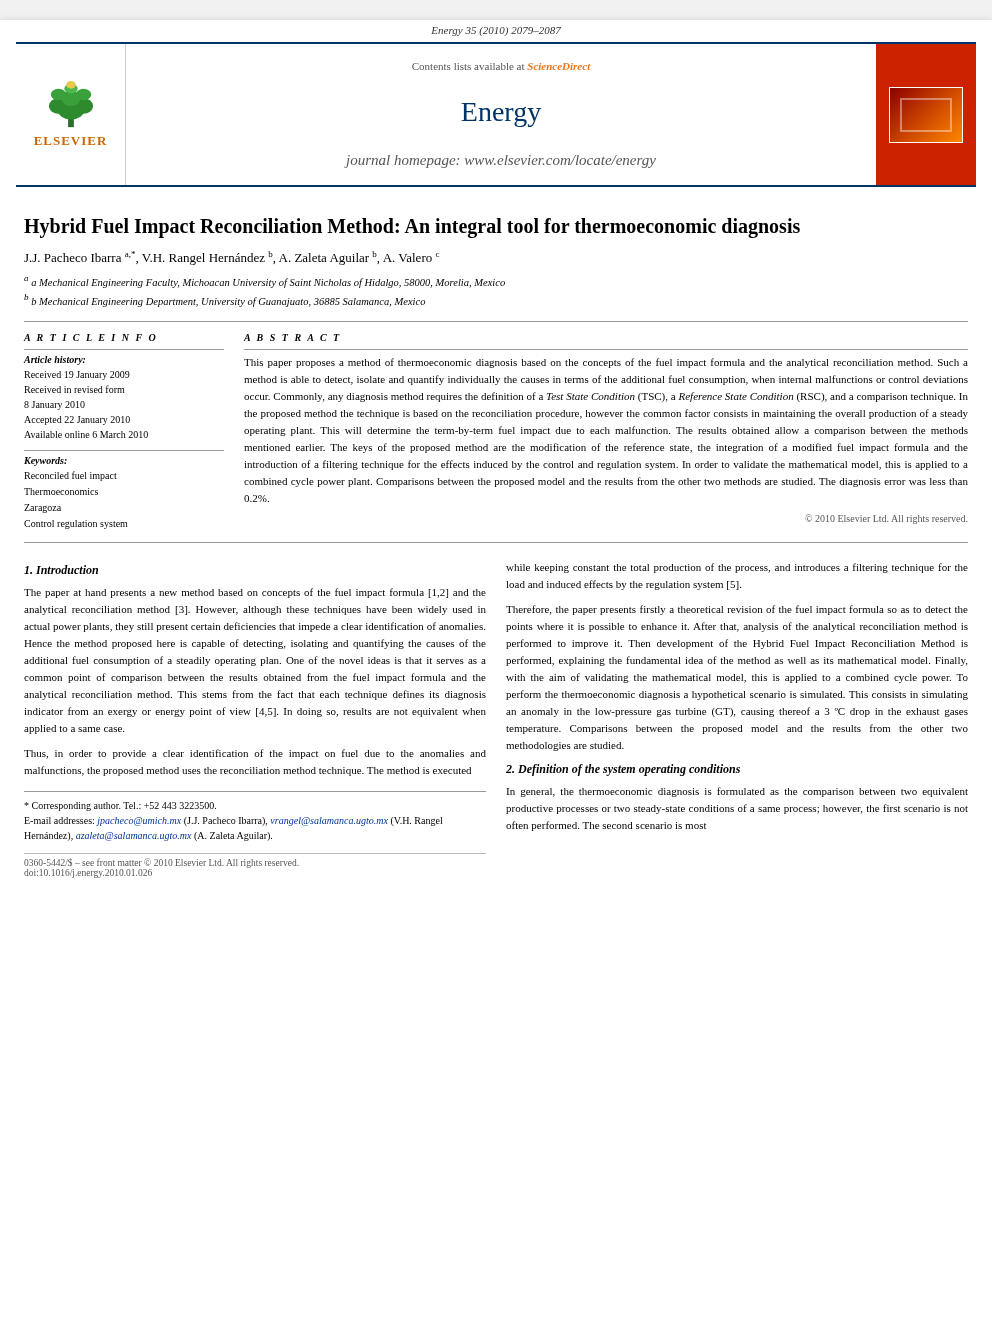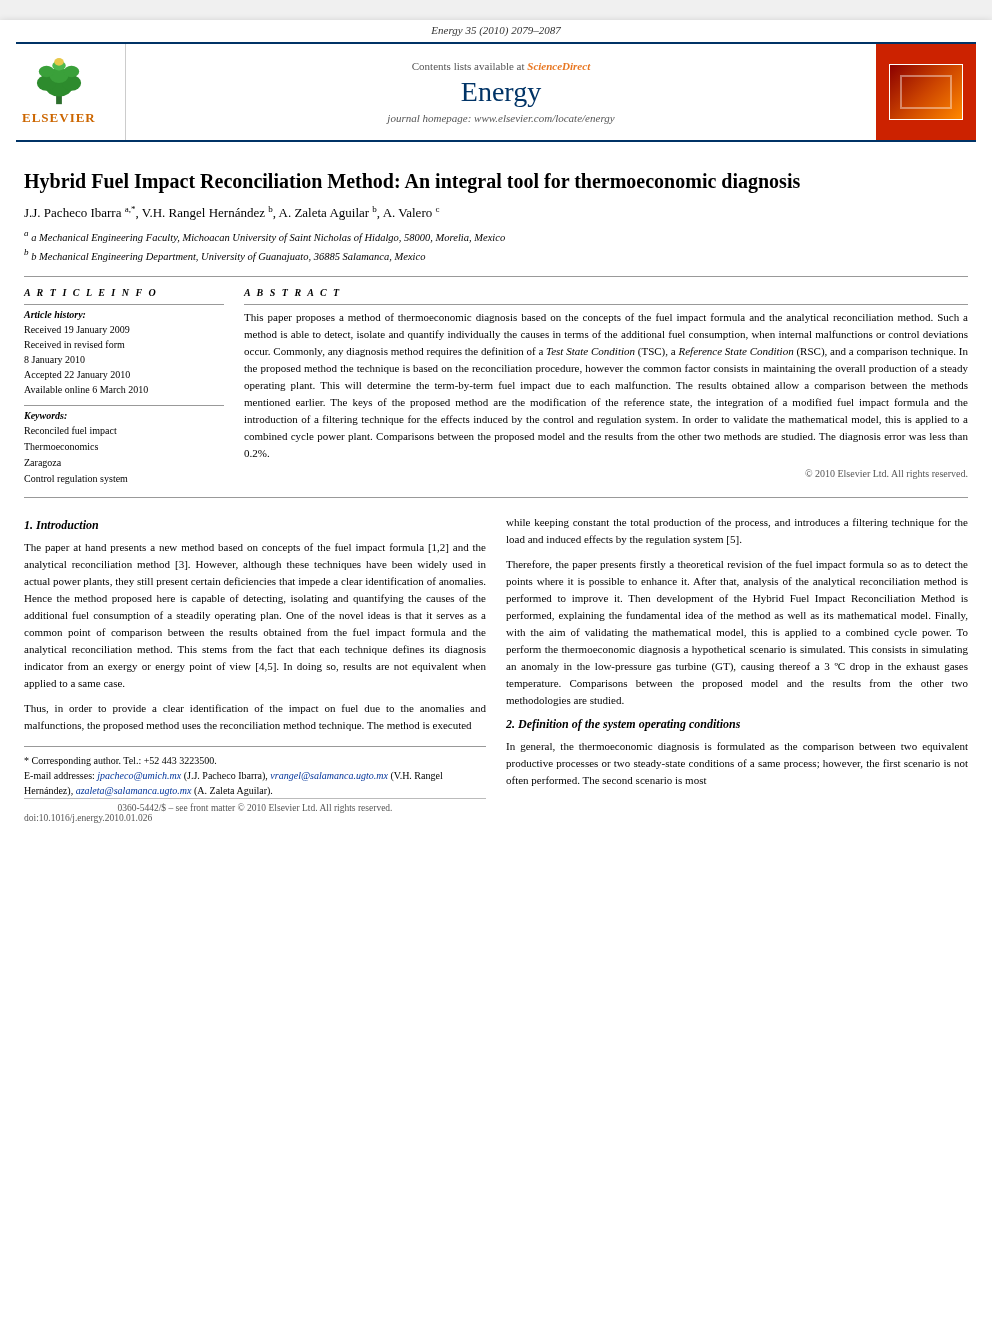--- a/index.html
+++ b/index.html
@@ -34,21 +34,21 @@
       border-top: 2px solid #003366;
       border-bottom: 2px solid #003366;
       margin: 4px 16px 0;
     }
     .journal-logo-left {
       width: 110px;
       min-height: 80px;
       background: #fff;
       display: flex;
       align-items: center;
-      justify-content: flex-start;
+      justify-content: center;
       border-right: 1px solid #ccc;
       padding: 6px;
     }
     .elsevier-logo {
       display: flex;
       flex-direction: column;
       align-items: center;
     }
     .elsevier-tree {
       width: 70px;
@@ -61,40 +61,41 @@
       letter-spacing: 1px;
       margin-top: 2px;
     }
     .journal-center {
       flex: 1;
       display: flex;
       flex-direction: column;
       align-items: center;
       justify-content: center;
       padding: 16px 0;
+      gap: 20px;
     }
     .sciencedirect-line {
       font-size: 11px;
       color: #555;
       margin-bottom: 4px;
     }
     .sciencedirect-link {
       color: #e87722;
       font-style: italic;
       font-weight: bold;
     }
     .journal-title-header {
       font-size: 28px;
       color: #003366;
       font-family: 'Times New Roman', serif;
       font-weight: normal;
       margin-bottom: 4px;
     }
     .journal-homepage {
-      font-size: 11px;
+      font-size: 15px;
       color: #555;
       font-style: italic;
     }
     .journal-logo-right {
       width: 100px;
       background: #cc2200;
       display: flex;
       align-items: center;
       justify-content: center;
     }
@@ -261,22 +262,22 @@
       color: #000;
       line-height: 1.5;
     }
     .footnote-text a {
       color: #003399;
       text-decoration: none;
       font-style: italic;
     }
     .bottom-bar {
       display: flex;
-      justify-content: center;
-      margin-top: 0;
+      justify-content: flex-start;
+      margin-top: 10px;
       padding-top: 4px;
       border-top: 1px solid #bbb;
     }
     .bottom-bar-text {
       font-size: 9.5px;
       color: #555;
     }
     .ref-link {
       color: #003399;
     }

